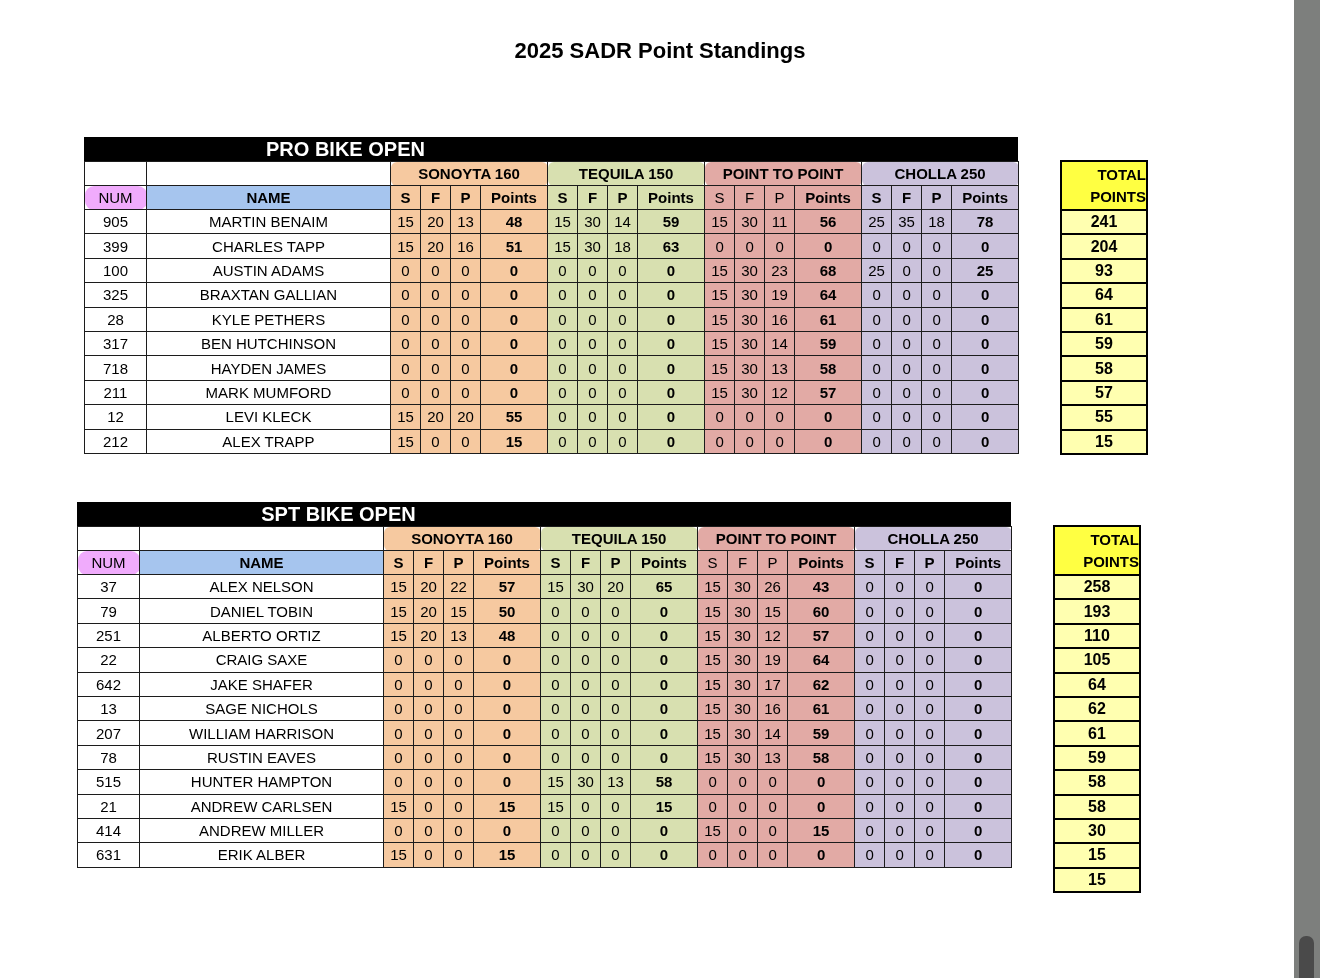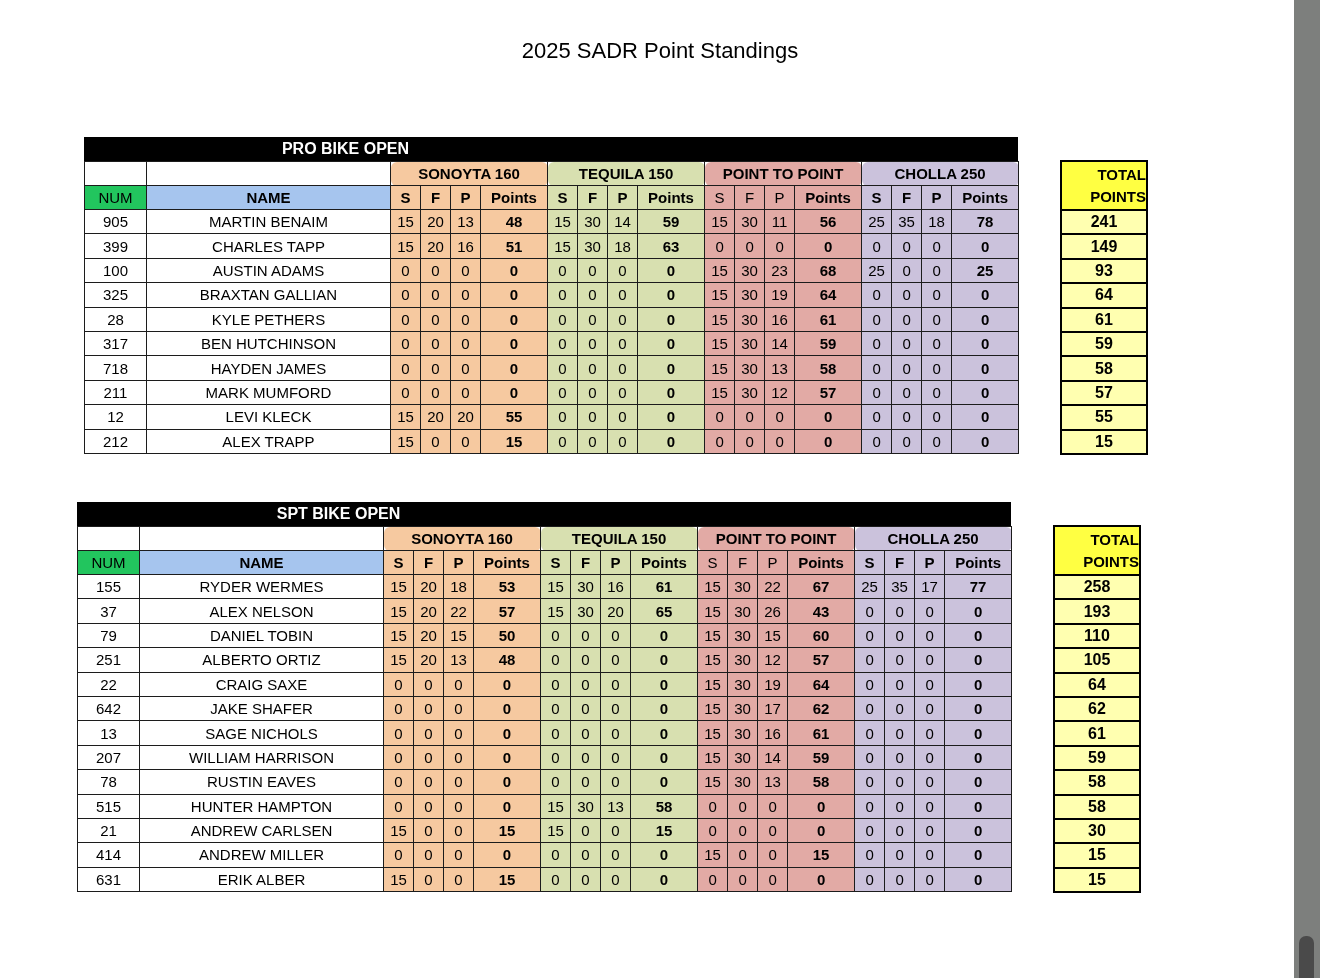--- a/index.html
+++ b/index.html
@@ -7,32 +7,32 @@
   body {
     background: #ffffff;
     font-family: "Liberation Sans", "DejaVu Sans", sans-serif;
     color: #000;
     overflow: hidden;
   }
   .sheet { position: absolute; top: 0; left: 0; width: 1320px; height: 978px; background: #ffffff; overflow: hidden; }
 
   .doc-title {
     position: absolute; top: 38px; left: 0; width: 1320px;
-    text-align: center; font-size: 22px; font-weight: 400; color: #000;
+    text-align: center; font-size: 22px; font-weight: 700; color: #000;
   }
 
   .table-wrap { position: absolute; }
   #pro-section { left: 84px; top: 137px; }
   #spt-section { left: 77px; top: 502px; }
 
   .band { position: relative; width: 934px; height: 24px; background: #000000; }
   .band-title {
     position: absolute; left: 62px; top: 0; width: 399px; height: 100%;
     display: flex; align-items: center; justify-content: center;
-    color: #ffffff; font-weight: 700; font-size: 16px; white-space: nowrap;
+    color: #ffffff; font-weight: 700; font-size: 20px; white-space: nowrap;
   }
 
   table.grid { border-collapse: collapse; table-layout: fixed; width: 934px; }
   table.grid td {
     border: 1.5px solid #1c1c1c;
     height: 24.4px; text-align: center; font-size: 15px;
     padding: 0; overflow: hidden; white-space: nowrap; vertical-align: middle;
   }
   table.grid thead td { height: 24px; }
 
@@ -43,21 +43,21 @@
 
   .blank { background: #ffffff; }
   .race  { font-weight: 700; font-size: 15.5px; border-radius: 6px; }
   .rc0 { background: #f6c9a0; }
   .rc1 { background: #d8e0b0; }
   .rc2 { background: #e2aaa5; }
   .rc3 { background: #cbc2dc; }
 
   .sub-row td { font-weight: 700; }
   .sub-row td.thin { font-weight: 400; }
-  .sub-row td.h-num { font-weight: 400; background: #22c55e; }
+  .sub-row td.h-num { font-weight: 400; background: #f0abfc; border-radius: 9px; }
   .sub-row td.h-name { font-weight: 700; background: #a6c5ee; }
 
   td.c-num  { background: #ffffff; margin-left: 12px; }
   td.c-name { background: #ffffff; text-align: left; padding-left: 5px; }
   td.pts    { font-weight: 700; }
 
   .total-wrap { position: absolute; left: 976px; top: 23px; }
   table.total-grid { border-collapse: collapse; table-layout: fixed; width: 88px; }
   table.total-grid th {
     border: 2.5px solid #000; background: #ffff42;
@@ -353,21 +353,21 @@
               <span class="tl">TOTAL</span>
               <span class="tl">POINTS</span>
             </th>
           </tr>
         </thead>
         <tbody>
             <tr>
               <td>241</td>
             </tr>
             <tr>
-              <td>149</td>
+              <td>204</td>
             </tr>
             <tr>
               <td>93</td>
             </tr>
             <tr>
               <td>64</td>
             </tr>
             <tr>
               <td>61</td>
             </tr>
@@ -441,40 +441,20 @@
             <td class="rc2 thin">P</td>
             <td class="rc2 pts">Points</td>
             <td class="rc3">S</td>
             <td class="rc3">F</td>
             <td class="rc3">P</td>
             <td class="rc3 pts">Points</td>
           </tr>
       </thead>
       <tbody>
           <tr>
-            <td class="c-num">155</td>
-            <td class="c-name">RYDER WERMES</td>
-            <td class="rc0">15</td>
-            <td class="rc0">20</td>
-            <td class="rc0">18</td>
-            <td class="rc0 pts">53</td>
-            <td class="rc1">15</td>
-            <td class="rc1">30</td>
-            <td class="rc1">16</td>
-            <td class="rc1 pts">61</td>
-            <td class="rc2">15</td>
-            <td class="rc2">30</td>
-            <td class="rc2">22</td>
-            <td class="rc2 pts">67</td>
-            <td class="rc3">25</td>
-            <td class="rc3">35</td>
-            <td class="rc3">17</td>
-            <td class="rc3 pts">77</td>
-          </tr>
-          <tr>
             <td class="c-num">37</td>
             <td class="c-name">ALEX NELSON</td>
             <td class="rc0">15</td>
             <td class="rc0">20</td>
             <td class="rc0">22</td>
             <td class="rc0 pts">57</td>
             <td class="rc1">15</td>
             <td class="rc1">30</td>
             <td class="rc1">20</td>
             <td class="rc1 pts">65</td>

